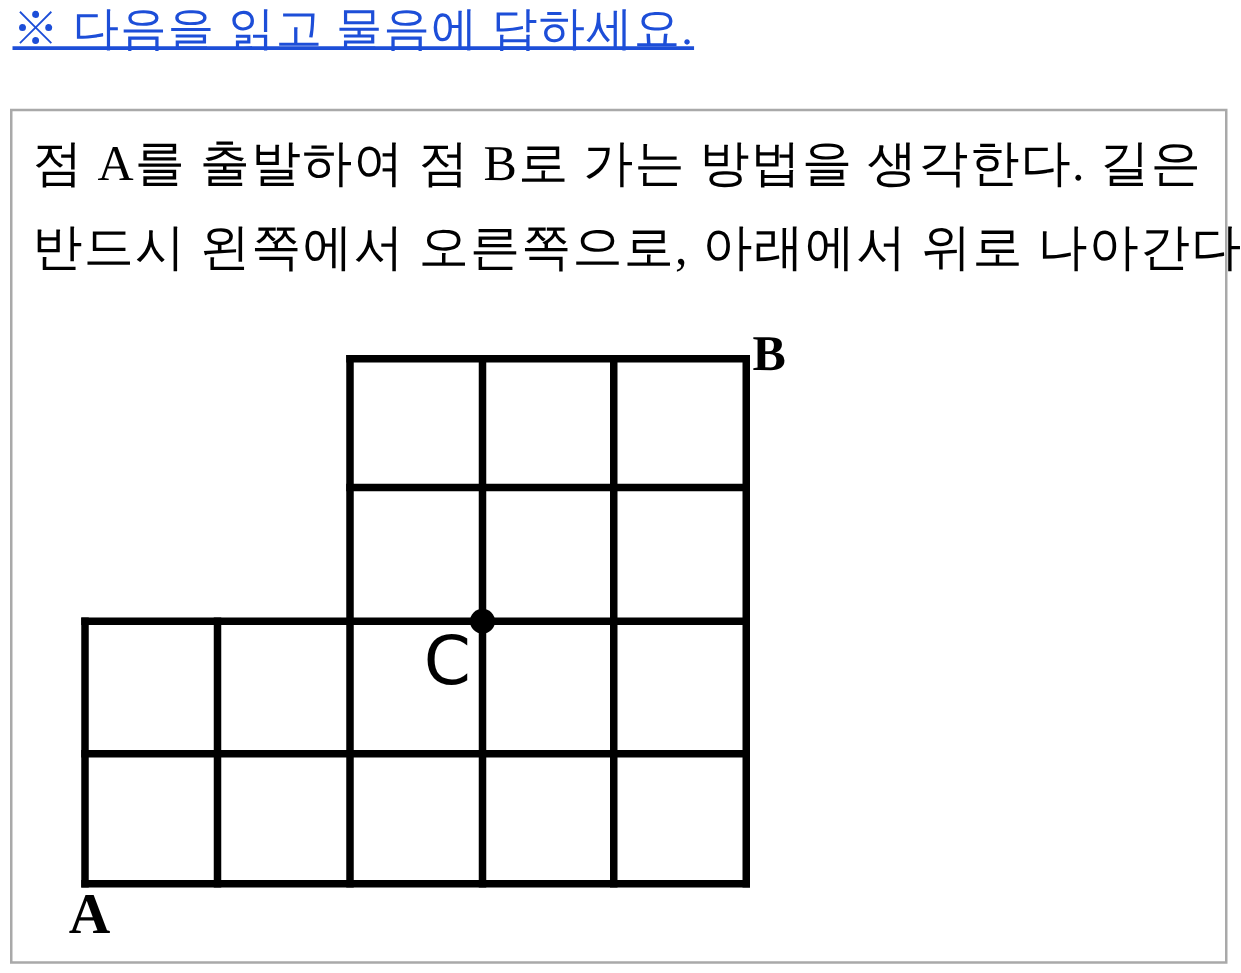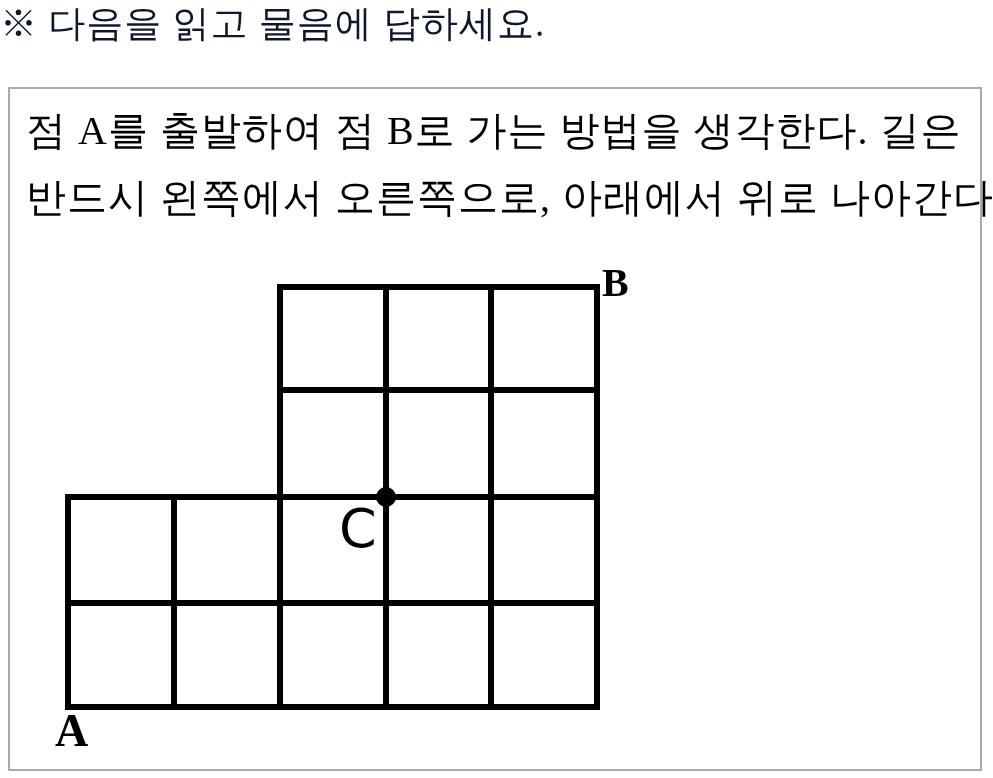--- a/index.html
+++ b/index.html
@@ -7,27 +7,28 @@
     position: relative;
     width: 993px;
     height: 778px;
     background: #ffffff;
     overflow: hidden;
     font-family: "Liberation Serif", "DejaVu Serif", serif;
     color: #000000;
   }
   .heading {
     position: absolute;
-    left: 0;
+    left: 10px;
     top: 2px;
     font-size: 37px;
     line-height: 1.2;
     letter-spacing: 1px;
     white-space: nowrap;
-    color: #0f172a;
+    color: #1d4ed8;
+    text-decoration: underline;
   }
   .problem-box {
     position: absolute;
     left: 8px;
     top: 87px;
     width: 970px;
     height: 680px;
     border: 2px solid #a9a9a9;
     background: #ffffff;
     box-sizing: content-box;

